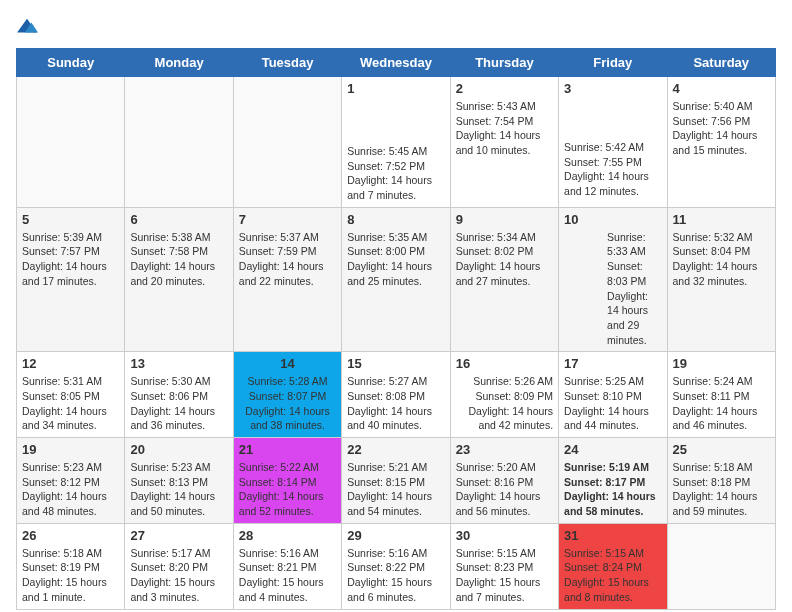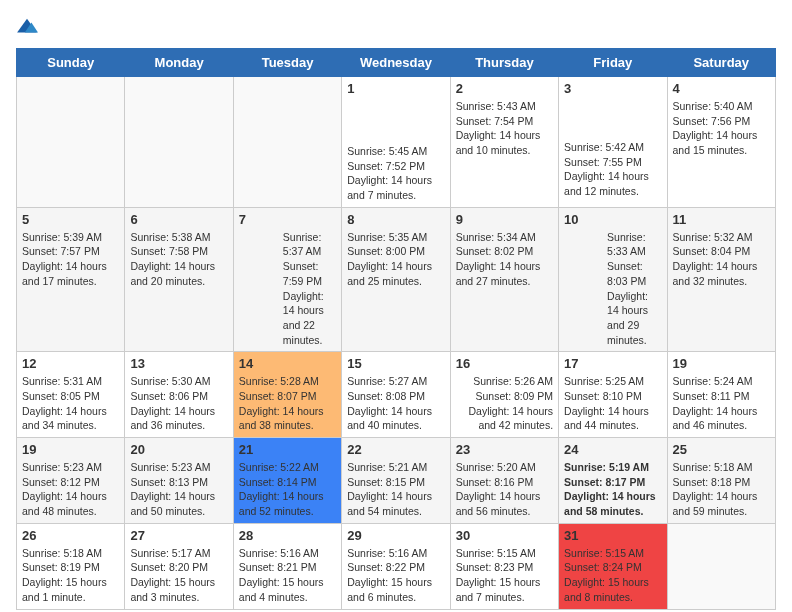--- a/index.html
+++ b/index.html
@@ -170,21 +170,21 @@
         </td>
         <td style="background: rgb(245, 245, 245);">
           <span class="cell-number">6</span>
           <div class="cell-info" style="white-space: pre-line;">Sunrise: 5:38 AM
 Sunset: 7:58 PM
 Daylight: 14 hours
 and 20 minutes.</div>
         </td>
         <td style="background: rgb(245, 245, 245);">
           <span class="cell-number">7</span>
-          <div class="cell-info" style="white-space: pre-line; margin-left: 44px;">Sunrise: 5:37 AM
+          <div class="cell-info" style="white-space: pre-line;">Sunrise: 5:37 AM
 Sunset: 7:59 PM
 Daylight: 14 hours
 and 22 minutes.</div>
         </td>
         <td style="background: rgb(245, 245, 245);">
           <span class="cell-number">8</span>
           <div class="cell-info" style="white-space: pre-line;">Sunrise: 5:35 AM
 Sunset: 8:00 PM
 Daylight: 14 hours
 and 25 minutes.</div>
@@ -219,21 +219,21 @@
 Daylight: 14 hours
 and 34 minutes.</div>
         </td>
         <td style="background: rgb(255, 255, 255);">
           <span class="cell-number">13</span>
           <div class="cell-info" style="white-space: pre-line;">Sunrise: 5:30 AM
 Sunset: 8:06 PM
 Daylight: 14 hours
 and 36 minutes.</div>
         </td>
-        <td style="background: #fdba74;">
+        <td style="background: #0ea5e9; text-align: center;">
           <span class="cell-number">14</span>
           <div class="cell-info" style="white-space: pre-line;">Sunrise: 5:28 AM
 Sunset: 8:07 PM
 Daylight: 14 hours
 and 38 minutes.</div>
         </td>
         <td style="background: rgb(255, 255, 255);">
           <span class="cell-number">15</span>
           <div class="cell-info" style="white-space: pre-line;">Sunrise: 5:27 AM
 Sunset: 8:08 PM
@@ -270,21 +270,21 @@
 Daylight: 14 hours
 and 48 minutes.</div>
         </td>
         <td style="background: rgb(245, 245, 245);">
           <span class="cell-number">20</span>
           <div class="cell-info" style="white-space: pre-line;">Sunrise: 5:23 AM
 Sunset: 8:13 PM
 Daylight: 14 hours
 and 50 minutes.</div>
         </td>
-        <td style="background: #3b82f6;">
+        <td style="background: #d946ef;">
           <span class="cell-number">21</span>
           <div class="cell-info" style="white-space: pre-line;">Sunrise: 5:22 AM
 Sunset: 8:14 PM
 Daylight: 14 hours
 and 52 minutes.</div>
         </td>
         <td style="background: rgb(245, 245, 245);">
           <span class="cell-number">22</span>
           <div class="cell-info" style="white-space: pre-line;">Sunrise: 5:21 AM
 Sunset: 8:15 PM

